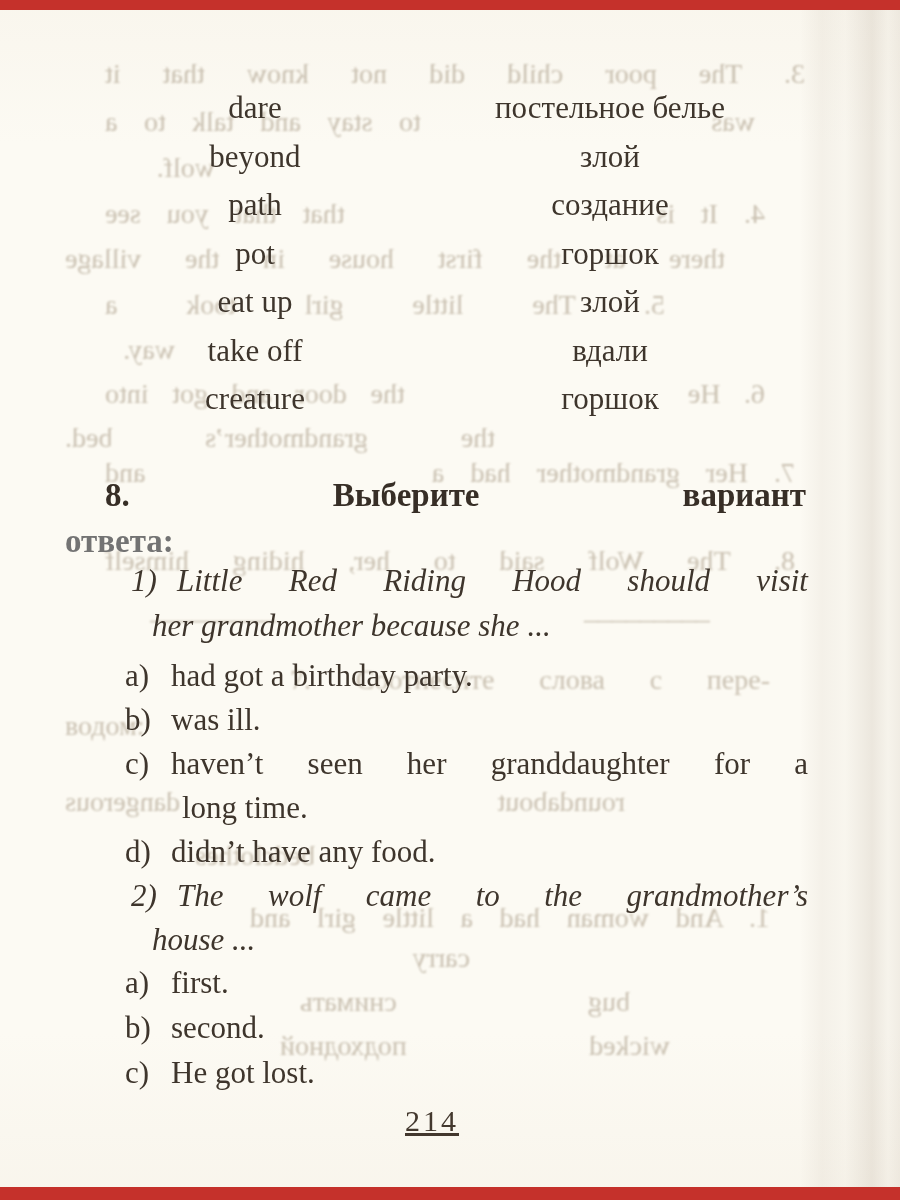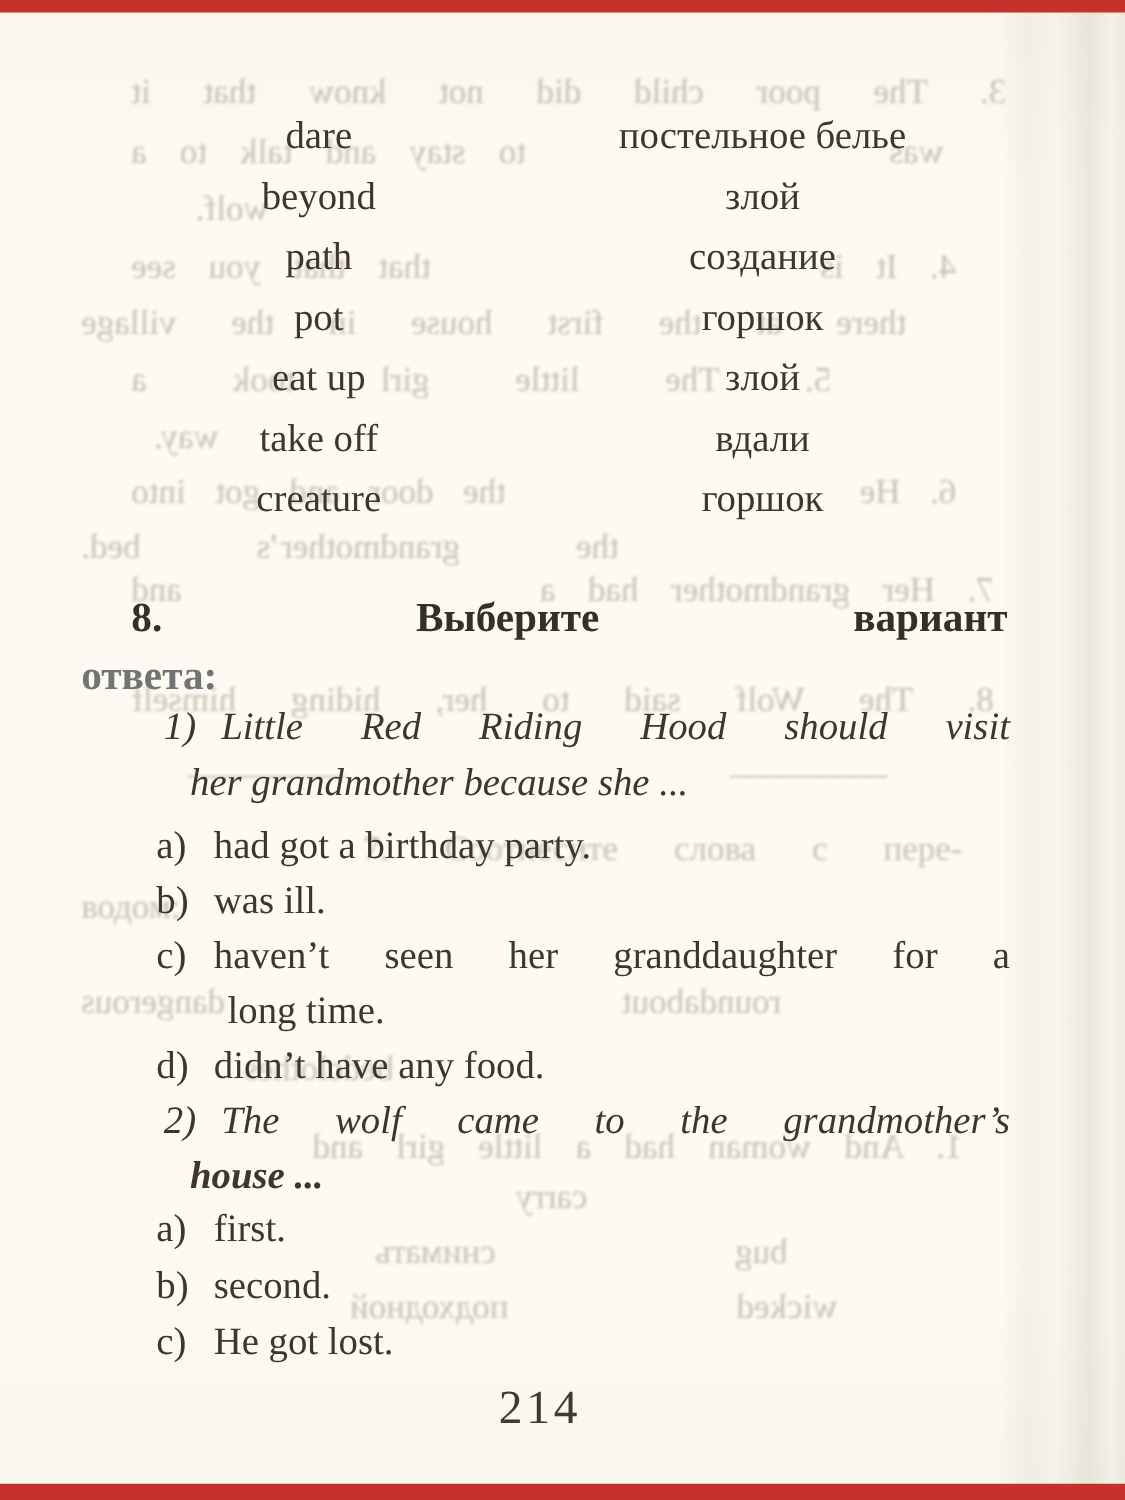--- a/index.html
+++ b/index.html
@@ -75,28 +75,28 @@
 
   .q1l1{top:563px;left:131px;width:677px;}
   .q1l2{top:608px;left:152px;}
   .o1a{top:658px;left:125px;width:683px;}
   .o1b{top:702px;left:125px;width:683px;}
   .o1c{top:746px;left:125px;width:683px;}
   .o1c2{top:790px;left:182px;}
   .o1d{top:834px;left:125px;width:683px;}
 
   .q2l1{top:878px;left:131px;width:677px;}
-  .q2l2{top:922px;left:152px;font-weight:bold;}
+  .q2l2{top:922px;left:152px;}
   .o2a{top:965px;left:125px;width:683px;}
   .o2b{top:1010px;left:125px;width:683px;}
   .o2c{top:1055px;left:125px;width:683px;}
 
   .pagenum{
     position:absolute;top:1104px;left:0;width:864px;
-    text-align:center;font-size:38px;letter-spacing:3px;color:#43382e;
+    text-align:center;font-size:30px;letter-spacing:3px;color:#43382e;text-decoration:underline;
   }
 </style>
 </head>
 <body>
 
 <div class="page" style="background: rgb(252, 250, 243); color: rgb(62, 53, 44);">
 
   <div class="paper-tint"></div>
   <div class="edge-shade"></div>
 

